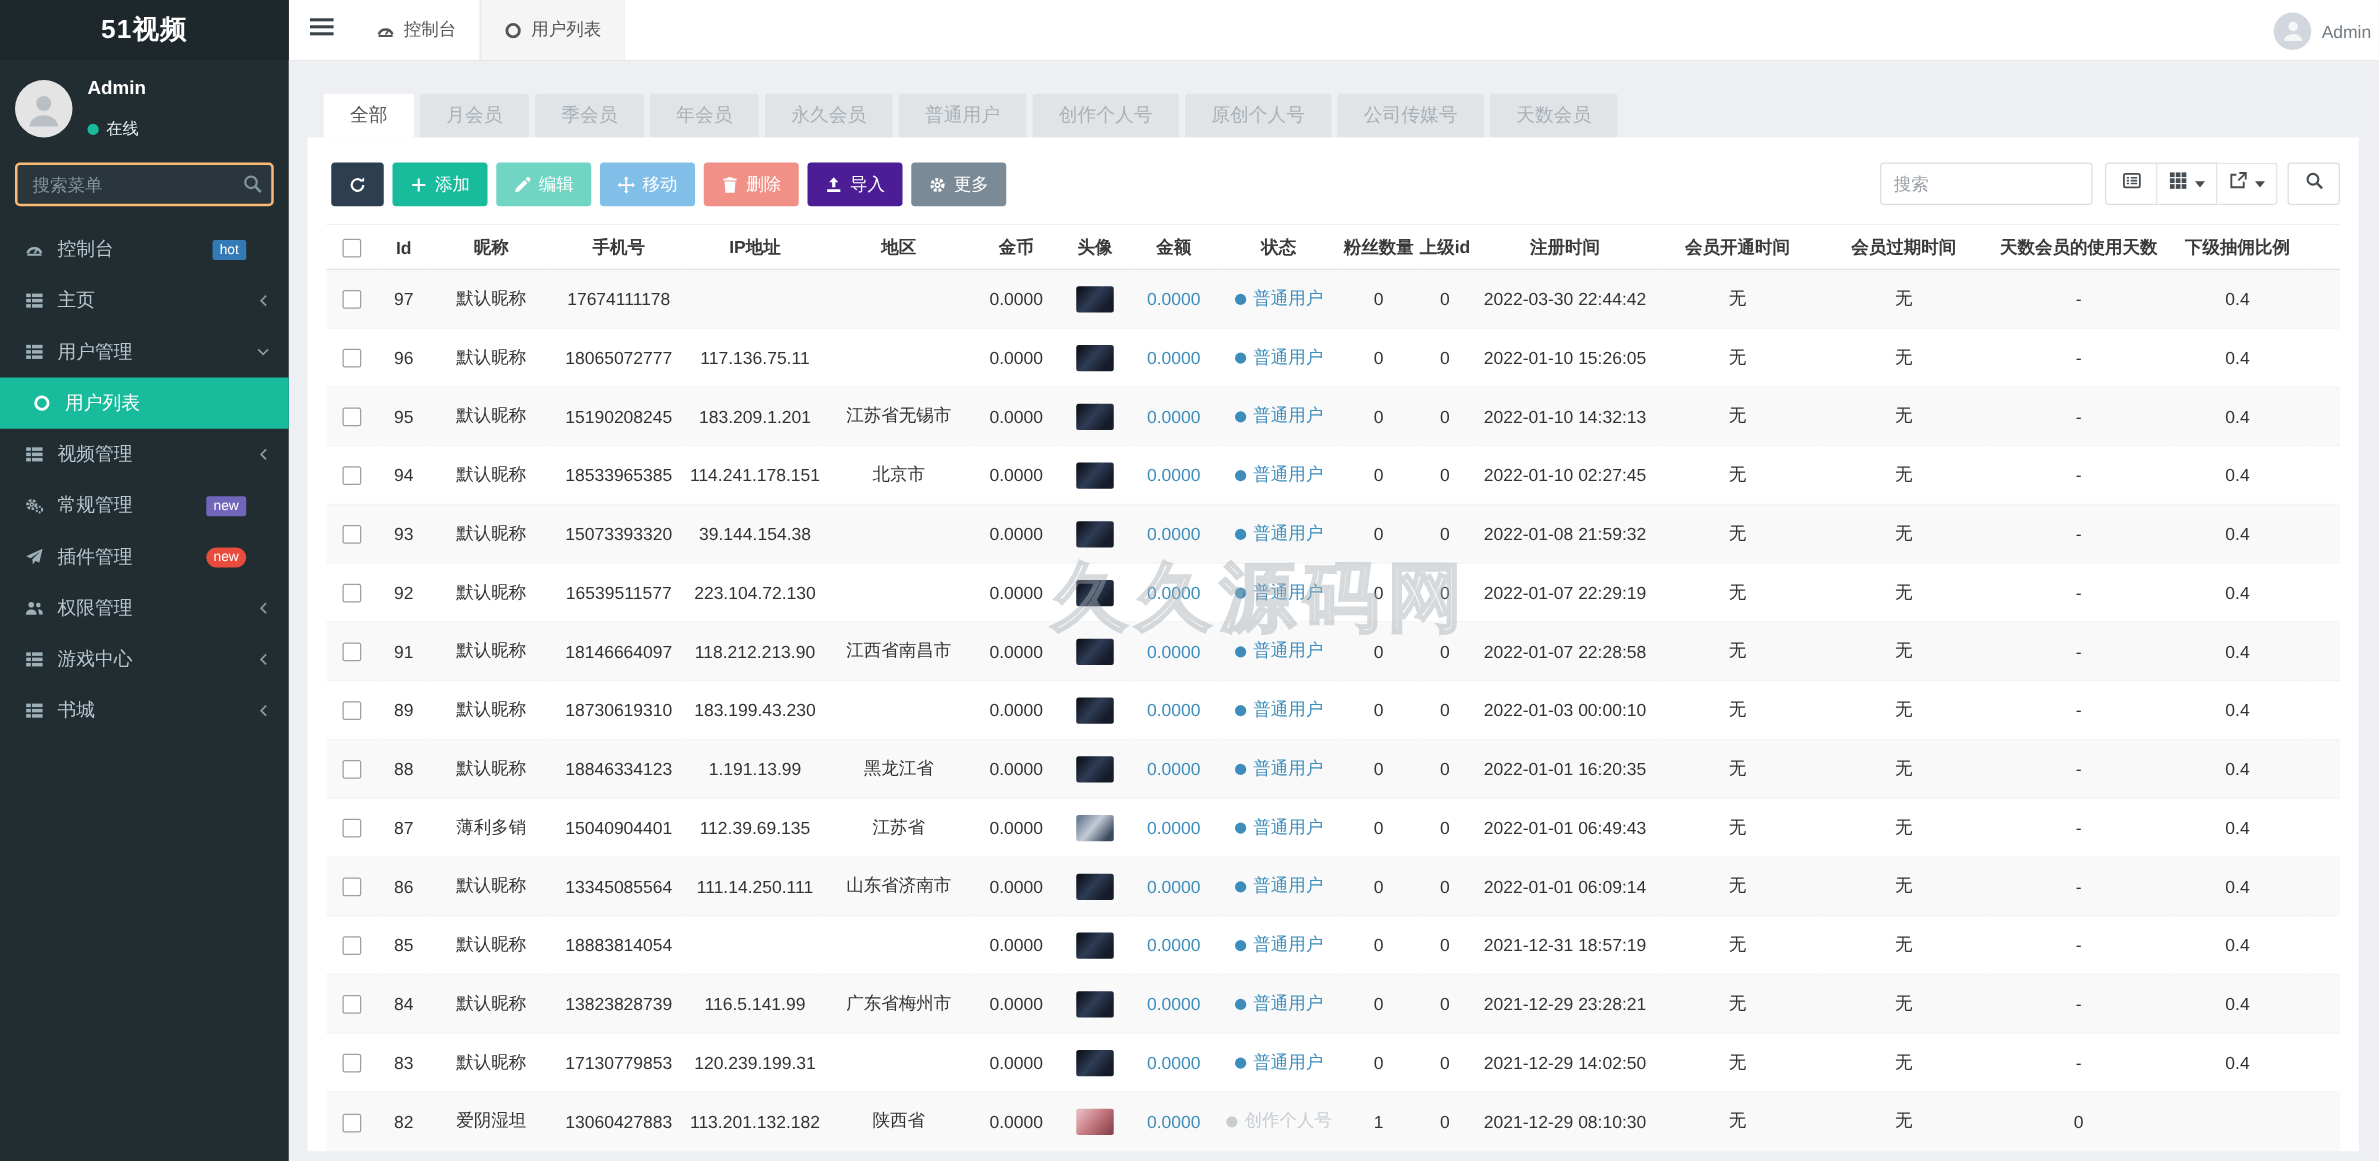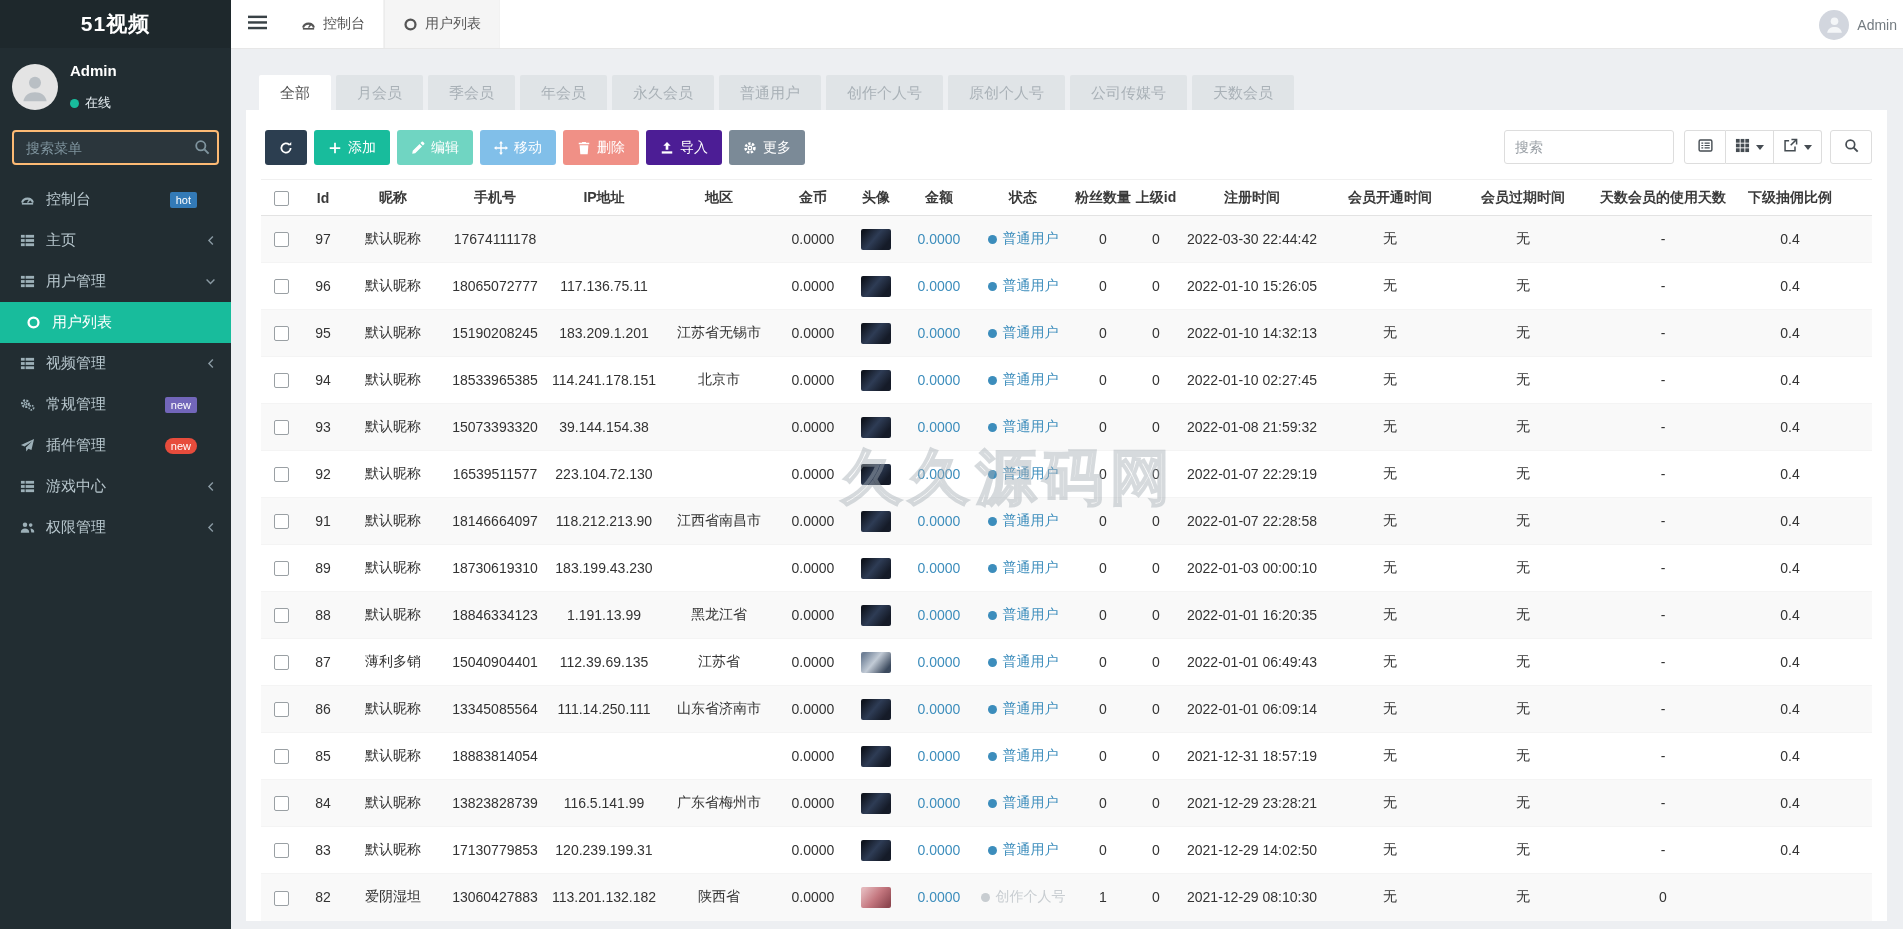--- a/index.html
+++ b/index.html
@@ -227,20 +227,39 @@
             </svg>
           </span>
     <span class="mi-label">插件管理</span>
     <span class="mi-badge pill" style="background: rgb(231, 76, 60);">new</span>
 
   </a>
       </li>
       <li>
         <a class="menu-item">
     <span class="mi-icon">
+            <svg viewBox="0 0 18 15" fill="currentColor">
+              <circle cx="6" cy="4.2" r="2.7"></circle>
+              <path d="M1 13c0-2.6 2.2-4.2 5-4.2s5 1.6 5 4.2v.8H1z"></path>
+              <circle cx="12.8" cy="4.6" r="2.2"></circle>
+              <path d="M12.6 8.6c2.4.1 4.4 1.5 4.4 3.7v1.2h-3.4"></path>
+            </svg>
+          </span>
+    <span class="mi-label">权限管理</span>
+
+    <span class="mi-chevron">
+            <svg viewBox="0 0 10 14" fill="none" stroke="currentColor">
+              <path d="M8 2 3 7l5 5" stroke-width="1.8"></path>
+            </svg>
+          </span>
+  </a>
+      </li>
+      <li>
+        <a class="menu-item">
+    <span class="mi-icon">
             <svg viewBox="0 0 16 16" fill="currentColor">
               <rect x="1" y="2" width="4" height="3"></rect>
               <rect x="6" y="2" width="9" height="3"></rect>
               <rect x="1" y="6.5" width="4" height="3"></rect>
               <rect x="6" y="6.5" width="9" height="3"></rect>
               <rect x="1" y="11" width="4" height="3"></rect>
               <rect x="6" y="11" width="9" height="3"></rect>
             </svg>
           </span>
     <span class="mi-label">游戏中心</span>
@@ -248,28 +267,30 @@
     <span class="mi-chevron">
             <svg viewBox="0 0 10 14" fill="none" stroke="currentColor">
               <path d="M8 2 3 7l5 5" stroke-width="1.8"></path>
             </svg>
           </span>
   </a>
       </li>
       <li>
         <a class="menu-item">
     <span class="mi-icon">
-            <svg viewBox="0 0 18 15" fill="currentColor">
-              <circle cx="6" cy="4.2" r="2.7"></circle>
-              <path d="M1 13c0-2.6 2.2-4.2 5-4.2s5 1.6 5 4.2v.8H1z"></path>
-              <circle cx="12.8" cy="4.6" r="2.2"></circle>
-              <path d="M12.6 8.6c2.4.1 4.4 1.5 4.4 3.7v1.2h-3.4"></path>
-            </svg>
-          </span>
-    <span class="mi-label">权限管理</span>
+            <svg viewBox="0 0 16 16" fill="currentColor">
+              <rect x="1" y="2" width="4" height="3"></rect>
+              <rect x="6" y="2" width="9" height="3"></rect>
+              <rect x="1" y="6.5" width="4" height="3"></rect>
+              <rect x="6" y="6.5" width="9" height="3"></rect>
+              <rect x="1" y="11" width="4" height="3"></rect>
+              <rect x="6" y="11" width="9" height="3"></rect>
+            </svg>
+          </span>
+    <span class="mi-label">书城</span>
 
     <span class="mi-chevron">
             <svg viewBox="0 0 10 14" fill="none" stroke="currentColor">
               <path d="M8 2 3 7l5 5" stroke-width="1.8"></path>
             </svg>
           </span>
   </a>
       </li>
     </ul>
 </aside>

